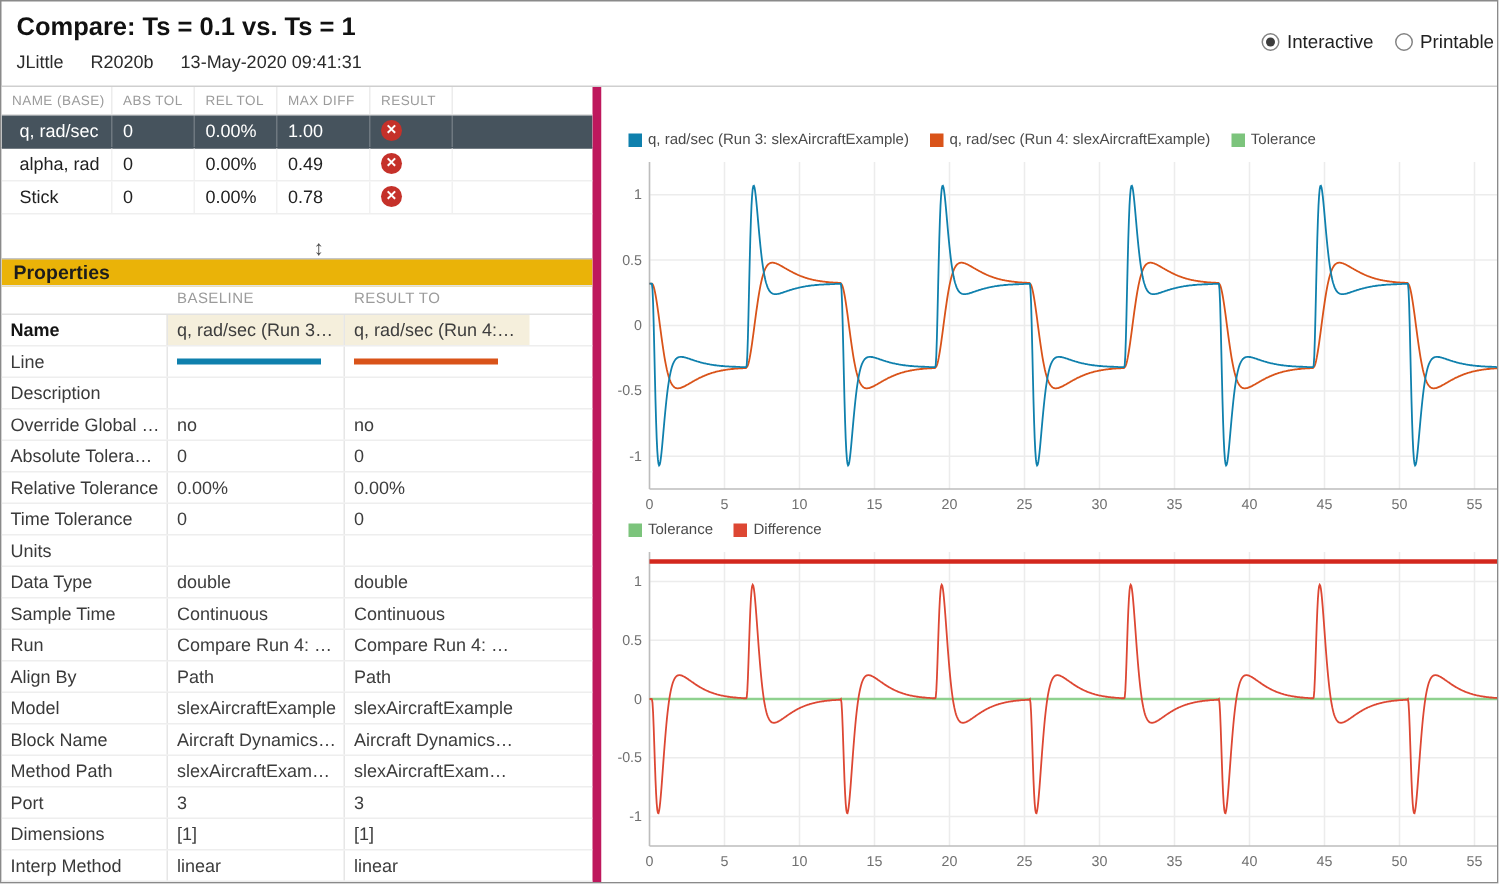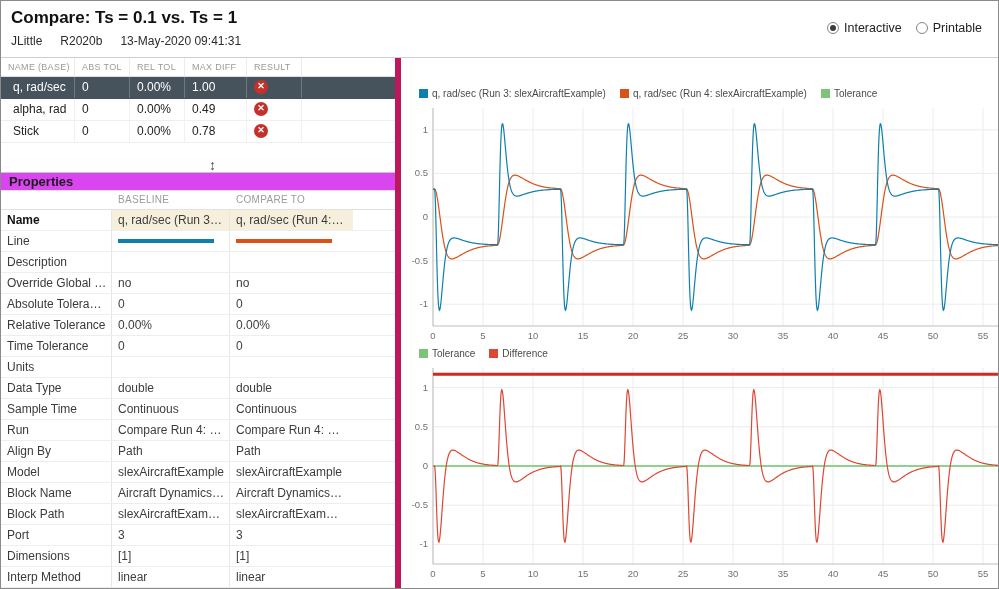--- a/index.html
+++ b/index.html
@@ -2,21 +2,21 @@
 <html><head>
 <meta charset="utf-8">
 <style>
   html,body{margin:0;padding:0;background:#e8e8e8;font-family:"Liberation Sans",sans-serif;}
   .window{width:999px;height:589px;background:#fff;border:1px solid #8a8a8a;box-sizing:border-box;overflow:hidden;position:relative;}
 
   
   .hdr{height:57px;box-sizing:border-box;padding:6px 10px 0 10px;border-bottom:1px solid #cfcfcf;position:relative;}
   .hdr-title{font-size:17px;font-weight:bold;color:#111;line-height:22px;}
   .hdr-meta{display:flex;gap:18px;font-size:12px;color:#2b2b2b;margin-top:5px;}
-  .viewgrp{position:absolute;right:16px;top:20px;display:flex;gap:14px;}
+  .viewgrp{position:absolute;right:2px;top:20px;display:flex;gap:14px;}
   .radio{display:flex;align-items:center;gap:5px;font-size:12.5px;color:#222;}
   .rb{width:12px;height:12px;border:1px solid #848484;border-radius:50%;box-sizing:border-box;position:relative;background:#fff;}
   .radio.sel .rb::after{content:"";position:absolute;left:2px;top:2px;right:2px;bottom:2px;border-radius:50%;background:#3c3c3c;}
 
   .bodyrow{display:flex;height:530px;}
   .left{width:400px;box-sizing:border-box;border-right:6px solid #be185d;display:flex;flex-direction:column;overflow:hidden;background:#fff;}
   .right{flex:1;position:relative;background:#fff;overflow:hidden;}
 
   
   .cgrid{display:grid;grid-template-columns:73px 55px 55px 62px 55px 1fr;}
@@ -26,21 +26,21 @@
   .crow{height:21px;border-bottom:1px solid #efefef;color:#222;}
   .cc{font-size:12px;line-height:21px;padding-left:7px;border-left:1px solid #f1f1f1;white-space:nowrap;overflow:hidden;}
   .cc:first-child{border-left:none;padding-left:12px;}
   .crow.selected{background:#46535d;color:#fff;border-bottom-color:#46535d;}
   .crow.selected .cc{border-left-color:rgba(255,255,255,.22);}
   .failicon{display:inline-flex;align-items:center;justify-content:center;width:14px;height:14px;border-radius:50%;background:#c5312a;color:#fff;font-size:9px;font-weight:bold;vertical-align:middle;margin-top:-2px;}
 
   .spacer{height:34px;position:relative;}
   .split{position:absolute;left:208px;bottom:0px;font-size:14px;color:#4d4d4d;cursor:ns-resize;line-height:14px;}
 
-  .propbar{height:19px;border-top:1px solid #c6c6c6;border-bottom:1px solid #e3e3e3;background:#d946ef;font-size:13px;font-weight:bold;color:#1c1c1c;line-height:18px;padding-left:8px;box-sizing:border-box;}
+  .propbar{height:19px;border-top:1px solid #c6c6c6;border-bottom:1px solid #e3e3e3;background:#eab308;font-size:13px;font-weight:bold;color:#1c1c1c;line-height:18px;padding-left:8px;box-sizing:border-box;}
   .pgrid{display:grid;grid-template-columns:110px 118px 124px;}
   .phead{height:18px;border-bottom:1px solid #e2e2e2;}
   .phc{font-size:10px;color:#9b9b9b;letter-spacing:.3px;line-height:18px;padding-left:7px;white-space:nowrap;overflow:hidden;}
   .prow{height:20px;border-bottom:1px solid #eeeeee;}
   .pc{font-size:12px;line-height:20px;padding:0 6px;white-space:nowrap;overflow:hidden;box-sizing:border-box;}
   .lab{color:#3a3a3a;}
   .lab.bold{font-weight:bold;color:#141414;}
   .val{border-left:1px solid #e6e6e6;color:#3d3d3d;}
   .prow.hl .val{background:#f5efdc;}
   .lineswatch{display:inline-block;width:96px;height:4px;vertical-align:middle;margin-top:-2px;}
@@ -122,21 +122,21 @@
       <div class="spacer">
         <span class="split">↕</span>
       </div>
 
       <div class="propbar">Properties</div>
 
       <div>
         <div class="pgrid phead">
           <div class="phc"></div>
           <div class="phc">BASELINE</div>
-          <div class="phc">COMPARE TO</div>
+          <div class="phc">RESULT TO</div>
         </div>
         <div>
             <div class="pgrid prow hl">
               <div class="pc lab bold">Name</div>
               <div class="pc val">q, rad/sec (Run 3…</div>
               <div class="pc val">q, rad/sec (Run 4:…</div>
             </div>
             <div class="pgrid prow">
               <div class="pc lab">Line</div>
               <div class="pc val"><span class="lineswatch" style="background:#0f80ad"></span></div>
@@ -196,21 +196,21 @@
               <div class="pc lab">Model</div>
               <div class="pc val">slexAircraftExample</div>
               <div class="pc val">slexAircraftExample</div>
             </div>
             <div class="pgrid prow">
               <div class="pc lab">Block Name</div>
               <div class="pc val">Aircraft Dynamics…</div>
               <div class="pc val">Aircraft Dynamics…</div>
             </div>
             <div class="pgrid prow">
-              <div class="pc lab">Block Path</div>
+              <div class="pc lab">Method Path</div>
               <div class="pc val">slexAircraftExam…</div>
               <div class="pc val">slexAircraftExam…</div>
             </div>
             <div class="pgrid prow">
               <div class="pc lab">Port</div>
               <div class="pc val">3</div>
               <div class="pc val">3</div>
             </div>
             <div class="pgrid prow">
               <div class="pc lab">Dimensions</div>

